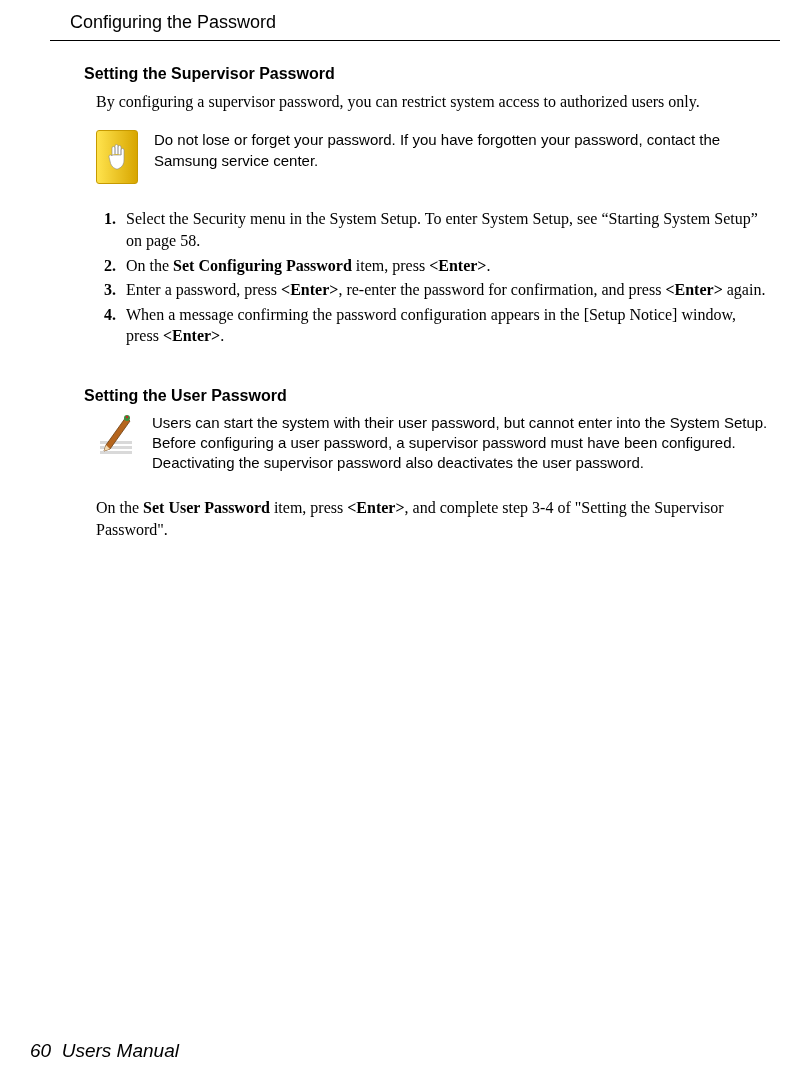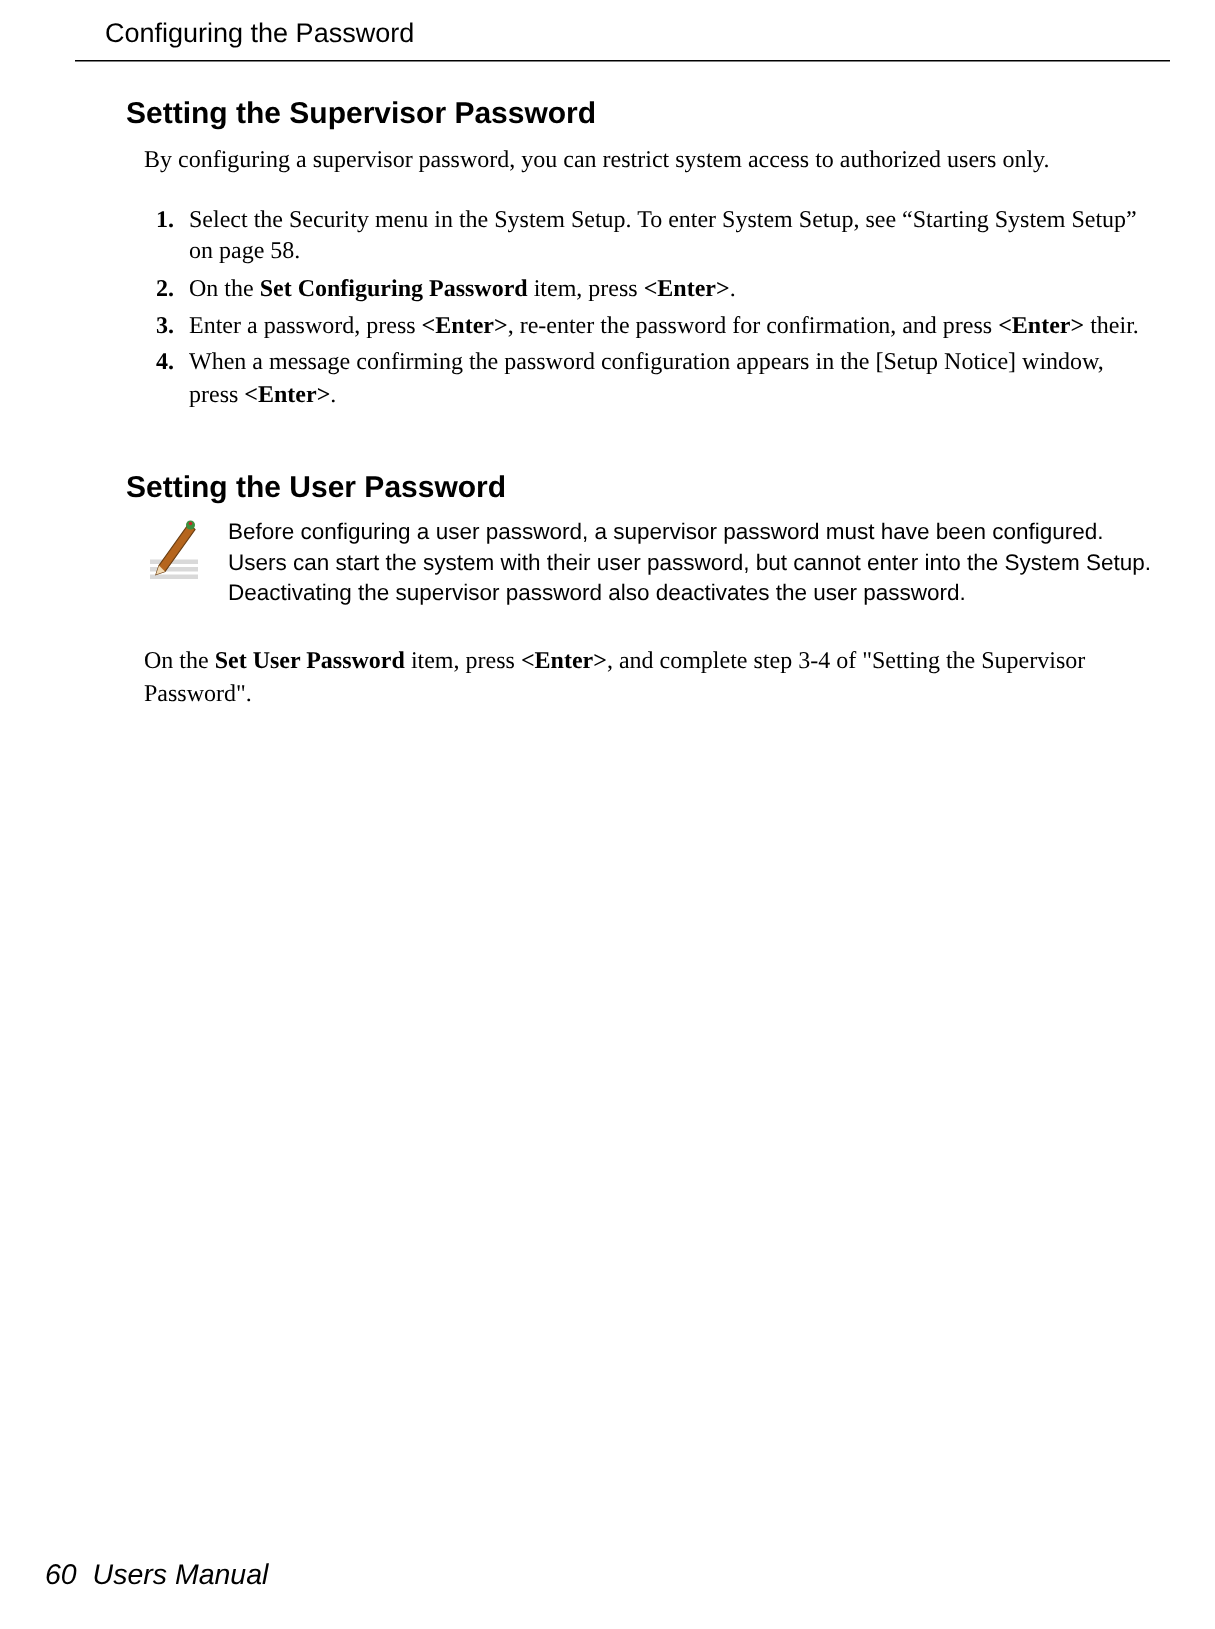--- a/index.html
+++ b/index.html
@@ -27,21 +27,21 @@
       border: none;
       border-top: 1.5px solid #000;
       margin: 0 0 22px 0;
     }
     .section {
       margin-left: 34px;
       margin-right: 8px;
     }
     .section-title {
       font-family: Arial, Helvetica, sans-serif;
-      font-size: 20px;
+      font-size: 16px;
       font-weight: bold;
       margin: 0 0 6px 0;
     }
     .intro {
       margin: 0 0 18px 12px;
     }
     .callout {
       display: flex;
       gap: 16px;
       margin: 4px 0 24px 12px;
@@ -108,28 +108,36 @@
 
 <div class="page">
 
   <h1 class="main-title">Configuring the Password</h1>
   <hr class="title-rule">
 
   <div class="section">
     <h2 class="section-title">Setting the Supervisor Password</h2>
     <p class="intro">By configuring a supervisor password, you can restrict system access to authorized users only.</p>
 
+    <div class="callout">
+      <div class="caution-icon">
+        <svg width="22" height="32" viewBox="0 0 22 32">
+          <path d="M6 14 V7 a1.5 1.5 0 0 1 3 0 V13 M9 13 V5 a1.5 1.5 0 0 1 3 0 V13 M12 13 V6 a1.5 1.5 0 0 1 3 0 V14 M15 14 V9 a1.5 1.5 0 0 1 3 0 V18 a10 10 0 0 1 -6 10 h-2 a10 10 0 0 1 -6 -8 L3 16 a1.5 1.5 0 0 1 3 -1 L6 14 Z" fill="#ffffff" stroke="#888" stroke-width="0.6"></path>
+        </svg>
+      </div>
+      <div class="callout-text">Do not lose or forget your password. If you have forgotten your password, contact the Samsung service center.</div>
+    </div>
 
     <ol class="steps">
       <li>Select the Security menu in the System Setup. To enter System Setup, see “Starting System Setup” on page 58.</li>
       <li>
         <span>On the </span><strong>Set Configuring Password</strong><span> item, press </span><strong>&lt;Enter&gt;</strong><span>.</span>
       </li>
       <li>
-        <span>Enter a password, press </span><strong>&lt;Enter&gt;</strong><span>, re-enter the password for confirmation, and press </span><strong>&lt;Enter&gt;</strong><span> their.</span>
+        <span>Enter a password, press </span><strong>&lt;Enter&gt;</strong><span>, re-enter the password for confirmation, and press </span><strong>&lt;Enter&gt;</strong><span> again.</span>
       </li>
       <li>
         <span>When a message confirming the password configuration appears in the [Setup Notice] window, press </span><strong>&lt;Enter&gt;</strong><span>.</span>
       </li>
     </ol>
   </div>
 
   <div class="section section2">
     <h2 class="section-title">Setting the User Password</h2>
 
@@ -139,22 +147,22 @@
           <rect x="4" y="28" width="32" height="3" fill="#d9d9d9"></rect>
           <rect x="4" y="33" width="32" height="3" fill="#d9d9d9"></rect>
           <rect x="4" y="38" width="32" height="3" fill="#d9d9d9"></rect>
           <path d="M30 4 L34 8 L14 36 L8 38 L10 32 Z" fill="#b5651d" stroke="#6b3e12" stroke-width="0.8"></path>
           <path d="M10 32 L14 36 L8 38 Z" fill="#f2d9b1"></path>
           <circle cx="31" cy="5" r="3" fill="#3c8f3c"></circle>
           <circle cx="31" cy="4" r="1.2" fill="#c62828"></circle>
         </svg>
       </div>
       <div class="callout-text">
+        <span class="callout-line">Users can start the system with their user password, but cannot enter into the System Setup.</span>
         <span class="callout-line">Before configuring a user password, a supervisor password must have been configured.</span>
-        <span class="callout-line">Users can start the system with their user password, but cannot enter into the System Setup.</span>
         <span class="callout-line">Deactivating the supervisor password also deactivates the user password.</span>
       </div>
     </div>
 
     <p class="closing">
       <span>On the </span><strong>Set User Password</strong><span> item, press </span><strong>&lt;Enter&gt;</strong><span>, and complete step 3-4 of "Setting the Supervisor Password".</span>
     </p>
   </div>
 
 </div>

